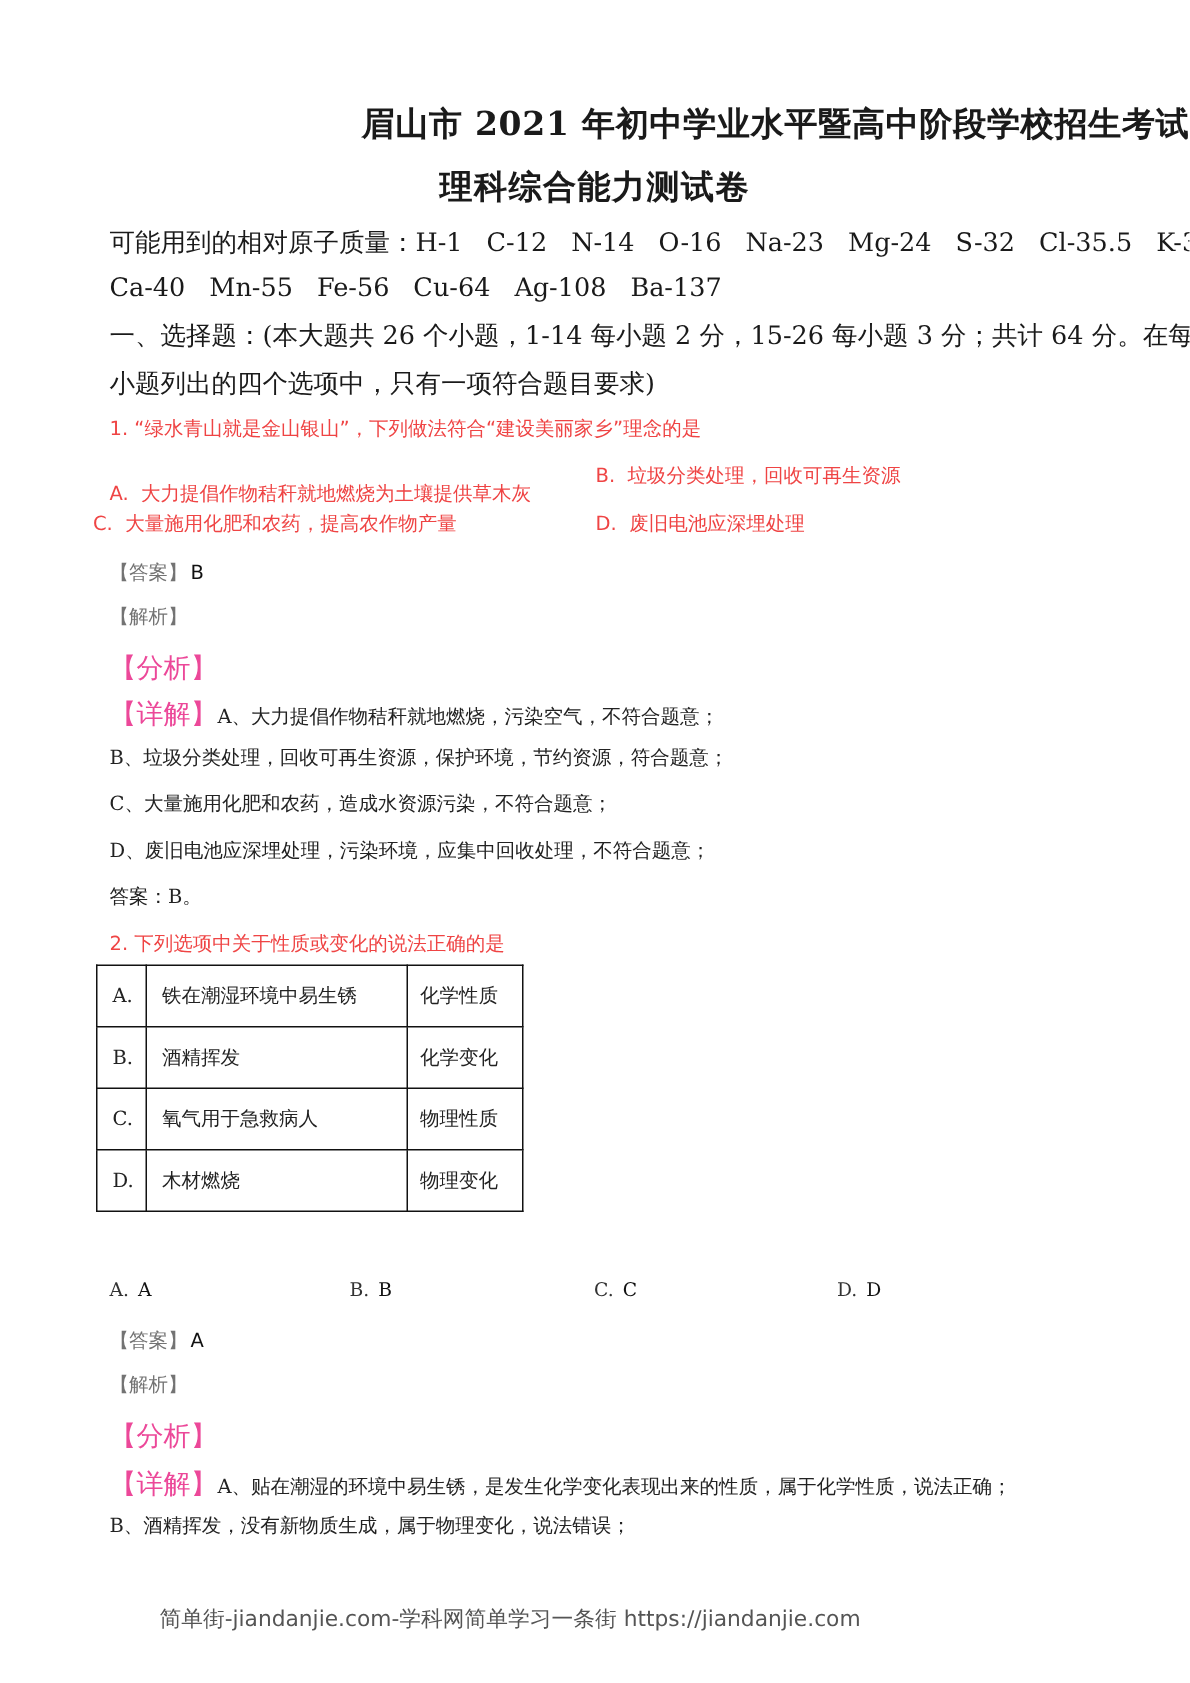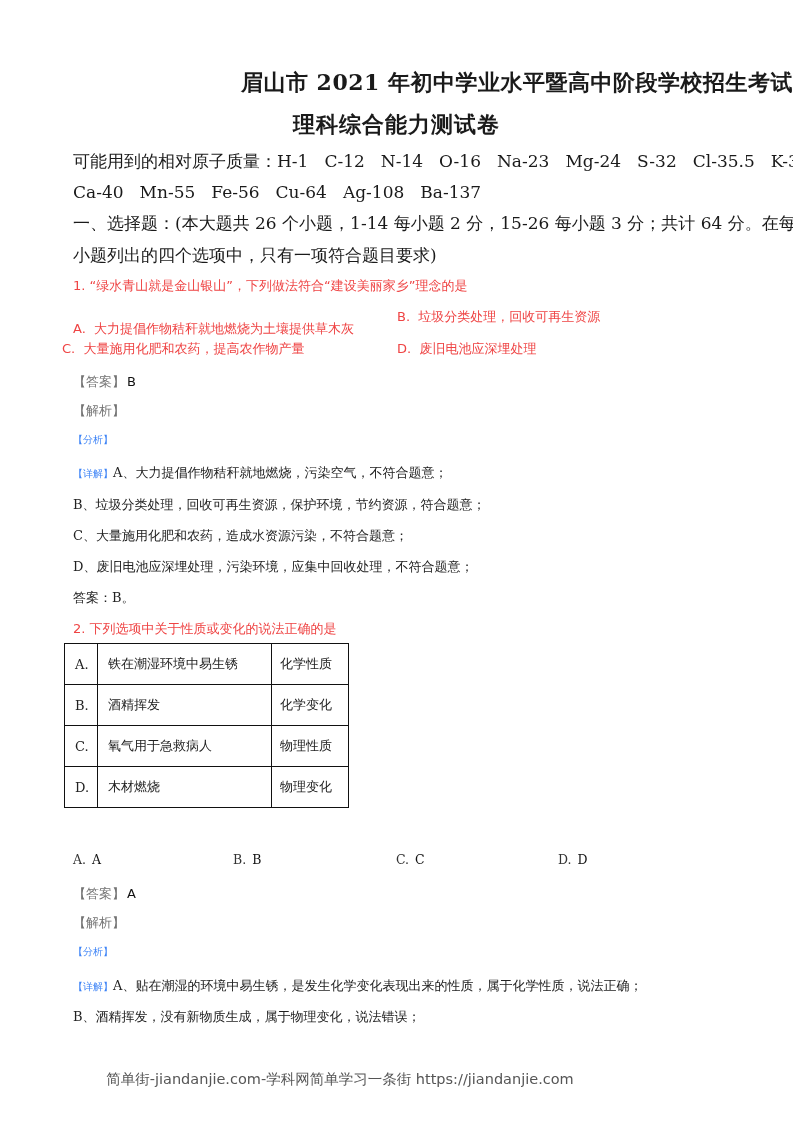--- a/index.html
+++ b/index.html
@@ -19,21 +19,21 @@
   }
   .bold16 { font-size: 17px; font-weight: normal; }
   .masses { left: 73px; top: 150px; word-spacing: 0; }
   .masses span.m { margin-right: 16px; }
   .masses2 { left: 73px; top: 182px; }
   .section { left: 73px; top: 212px; }
   .section2 { left: 73px; top: 244px; }
   .q { font-family: "DejaVu Sans", "Liberation Sans", sans-serif; font-size: 13px; color: #ef4444; }
   .s { font-family: "DejaVu Serif", "Liberation Serif", serif; font-size: 13px; color: #222; }
   .label-blue { color: #737373; font-family: "DejaVu Sans", "Liberation Sans", sans-serif; font-size: 13px; }
-  .label-black { color: #3b82f6; font-family: Liberation Sans, sans-serif; font-size: 10px; }
+  .label-black { color: #ec4899; font-family: Liberation Sans, sans-serif; font-size: 18px; }
   .ans-val { color: #111; font-family: "DejaVu Sans", "Liberation Sans", sans-serif; font-size: 13px; margin-left: 2px; }
   table.opts {
     position: absolute; left: 64px; top: 643px; border-collapse: collapse;
     font-family: "DejaVu Serif", "Liberation Serif", serif; font-size: 13px; color: #222;
   }
   table.opts td { border: 1.3px solid #111; height: 40px; padding: 0 0 0 10px; }
   table.opts td.c1 { width: 22px; }
   table.opts td.c2 { width: 163px; }
   table.opts td.c3 { width: 68px; padding-left: 8px; }
   .choice { font-family: "DejaVu Serif", "Liberation Serif", serif; font-size: 12.5px; color: #333; }

